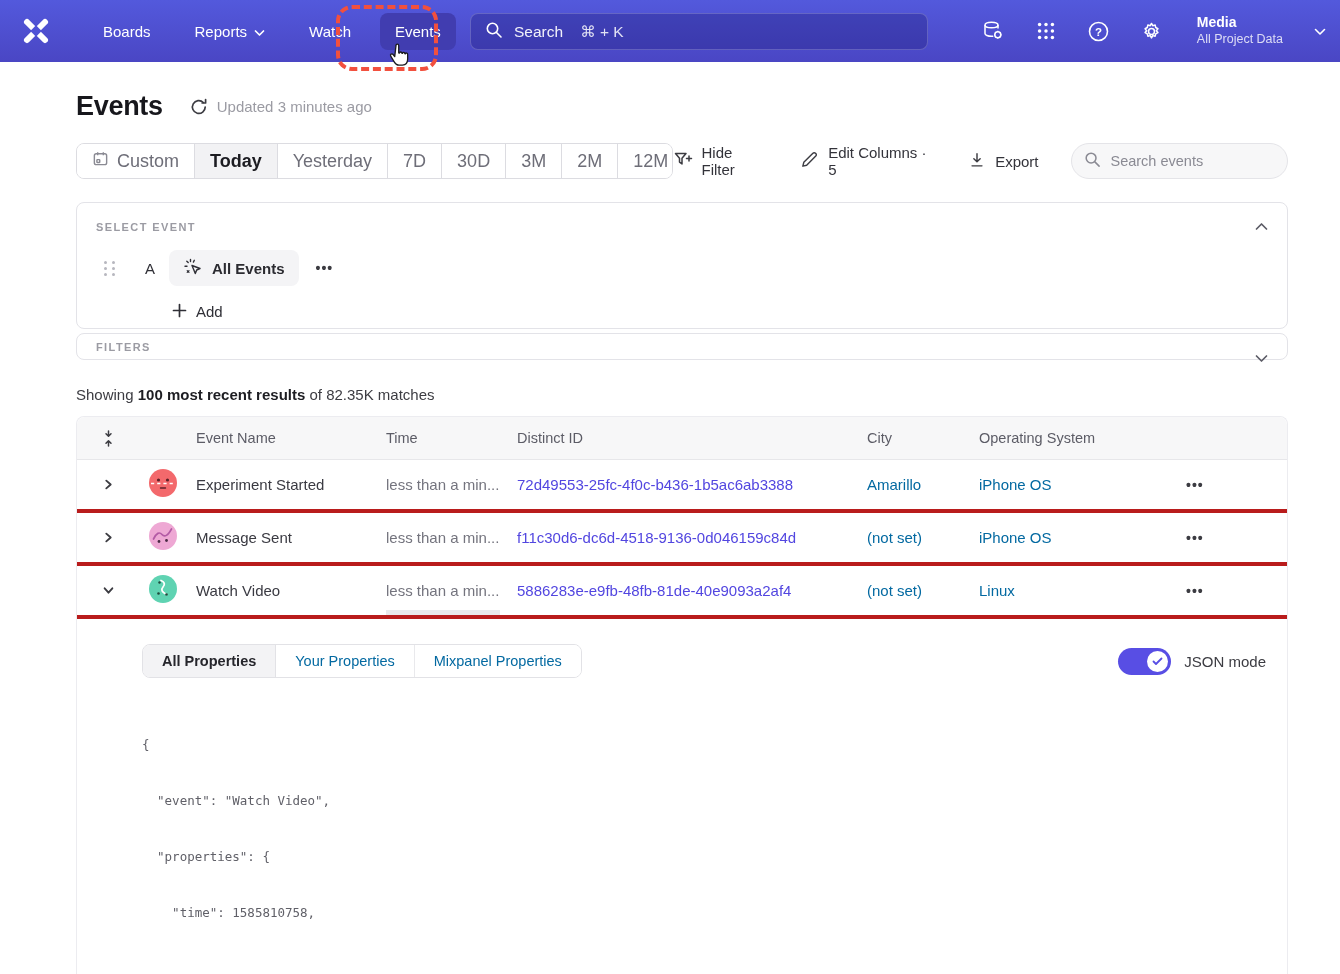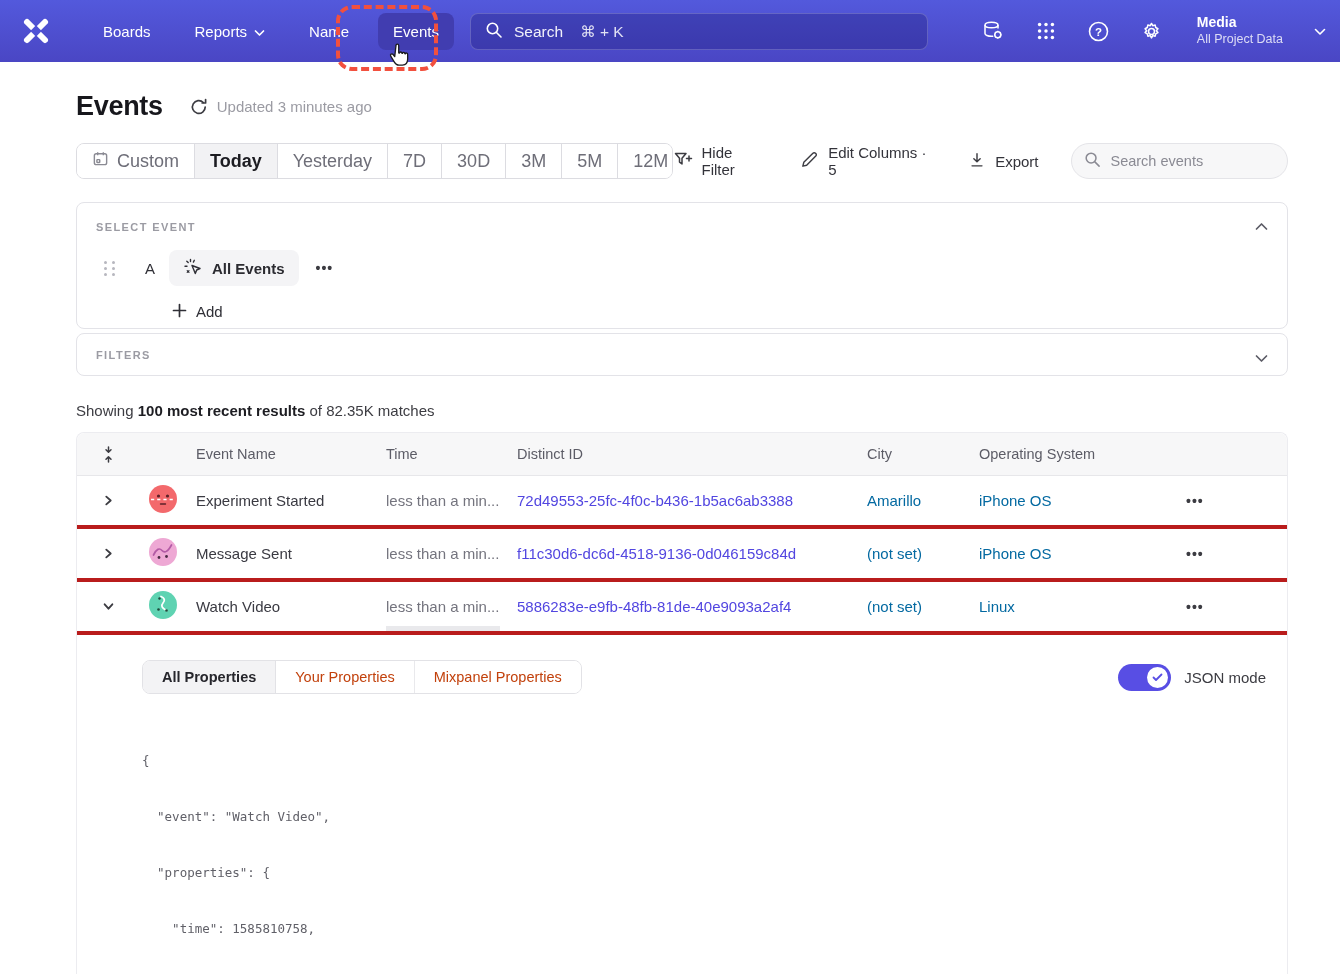--- a/index.html
+++ b/index.html
@@ -57,21 +57,21 @@
   .event-row { margin-top:17px; display:flex; align-items:center; }
   .drag-handle { width:14px; display:grid; grid-template-columns:4px 4px; gap:3px 4px; margin-left:8px; }
   .drag-handle i { width:3px; height:3px; border-radius:50%; background:#b7b7bf; }
   .event-letter { width:16px; text-align:center; margin-left:24px; font-size:15px; color:#2f2f36; }
   .event-chip { margin-left:11px; height:36px; background:#f4f4f6; border-radius:8px; display:flex;
     align-items:center; gap:9px; padding:0 14px; font-size:15px; font-weight:700; color:#2b2b31;text-align:right; }
   .more-dots { font-size:14px; font-weight:700; letter-spacing:1px; color:#3c3c42; }
   .event-more { margin-left:17px; }
   .add-row { margin-top:17px; margin-left:76px; display:flex; gap:9px;
     font-size:15px; font-weight:500; color:#2f2f36; }
-  .filters-card { margin-top:4px; height:43px; display:flex; align-items:center; padding:0 19px; }
+  .filters-card { margin-top:4px; height:27px; display:flex; align-items:center; padding:0 19px; }
   .filters-card .collapse-chevron { top:15px; }
 
   .summary { margin-top:26px; font-size:15px; color:#3c3c42; }
   .summary b { color:#1d1d22; }
 
   
   .table { margin-top:13px; border:1px solid #ececf0; border-bottom:none; border-radius:8px 8px 0 0; }
   .trow, .thead { display:grid; grid-template-columns:56px 56px 190px 131px 350px 112px 207px 1fr; align-items:center; }
   .thead { height:43px; background:#f7f7f8; border-radius:8px 8px 0 0; border-bottom:1px solid #e7e7ea;
     font-size:14.5px; color:#5c5c66; }
@@ -86,21 +86,21 @@
   .cell-time { color:#74747e; white-space:nowrap; overflow:hidden; }
   .cell-id { color:#5246e0; }
   .cell-city, .cell-os { color:#0369a1; }
   .row-more { padding-left:8px; }
   .time-underline { position:absolute; bottom:0; left:309px; width:114px; height:5px; background:#e9e9ec; }
 
   
   .detail { padding:25px 21px 0 65px; }
   .detail-top { display:flex; align-items:center; justify-content:space-between; }
   .tabs { display:inline-flex; border:1px solid #e2e2e6; border-radius:8px; overflow:hidden; height:34px; }
-  .tab { display:flex; align-items:center; padding:0 19px; font-size:14.5px; color:#c2410c;
+  .tab { display:flex; align-items:center; padding:0 19px; font-size:14.5px; color:#0369a1;
     border-right:1px solid #e9e9ec; background:#fff; }
   .tab:last-child { border-right:none; }
   .tab.active { background:#f3f3f5; color:#26262c; font-weight:700; border-right:1px solid #e2e2e6; }
   .json-toggle-wrap { display:flex; align-items:center; gap:13px; }
   .toggle { width:53px; height:27px; border-radius:14px; background:#584ee4; position:relative; }
   .toggle .knob { position:absolute; right:3px; top:3px; width:21px; height:21px; border-radius:50%;
     background:#fff; display:flex; align-items:center; justify-content:center; }
   .json-mode-label { font-size:15px; color:#3c3c42; }
   .json-block { margin-top:21px; font-family:"DejaVu Sans Mono", monospace; font-size:12.5px;
     line-height:18.6px; color:#606068; white-space:pre; }
@@ -122,21 +122,21 @@
     <div class="nav-item">
         <span>Boards</span>
       </div>
     <div class="nav-item">
       <span>Reports</span>
       <span><svg width="11" height="8" viewBox="0 0 11 8" fill="none">
             <path d="M1.5 2 L5.5 6 L9.5 2" stroke="#fff" stroke-width="1.7" stroke-linecap="round" stroke-linejoin="round"></path>
           </svg></span>
     </div>
     <div class="nav-item">
-        <span>Name</span>
+        <span>Watch</span>
       </div>
     <div class="nav-item active">
         <span>Events</span>
       </div>
   </div>
   <div class="nav-search">
     <span><svg width="18" height="18" viewBox="0 0 18 18" fill="none" stroke="#fff" stroke-width="1.6">
           <circle cx="7.5" cy="7.5" r="5.2"></circle>
           <line x1="11.5" y1="11.5" x2="16" y2="16" stroke-linecap="round"></line>
         </svg></span>
@@ -232,21 +232,21 @@
       <div class="date-seg">
           <span>7D</span>
         </div>
       <div class="date-seg">
           <span>30D</span>
         </div>
       <div class="date-seg">
           <span>3M</span>
         </div>
       <div class="date-seg">
-          <span>5M</span>
+          <span>2M</span>
         </div>
       <div class="date-seg">
           <span>12M</span>
         </div>
     </div>
     <div class="controls-right">
       <div class="tool-btn">
         <span>
           <svg width="20" height="19" viewBox="0 0 20 19" fill="none" stroke="#3c3c42" stroke-width="1.5" stroke-linejoin="round">
             <path d="M2.5 3.5 h10.5 l-4 4.8 v5.6 l-2.5 -1.8 v-3.8 Z"></path>

